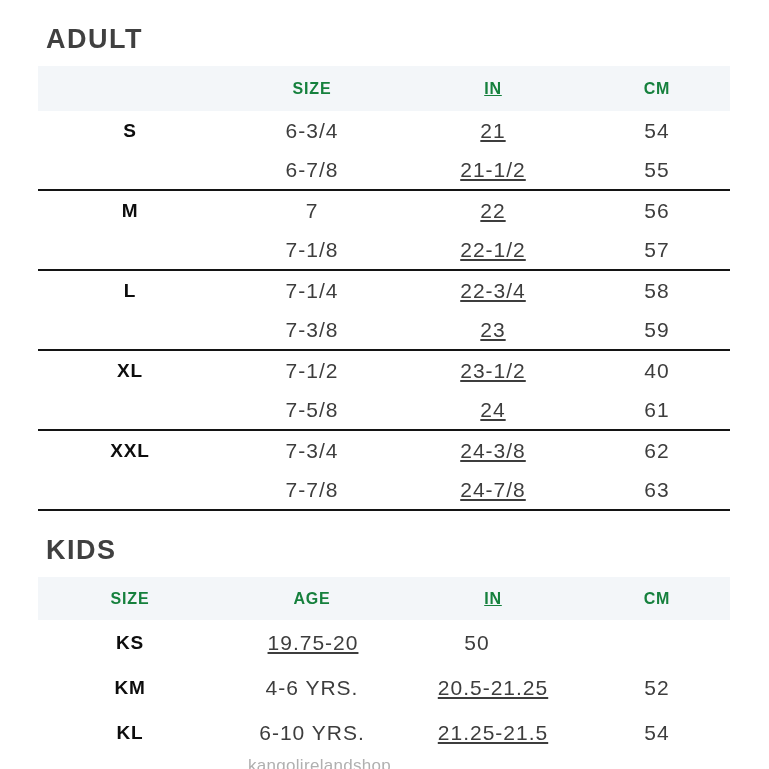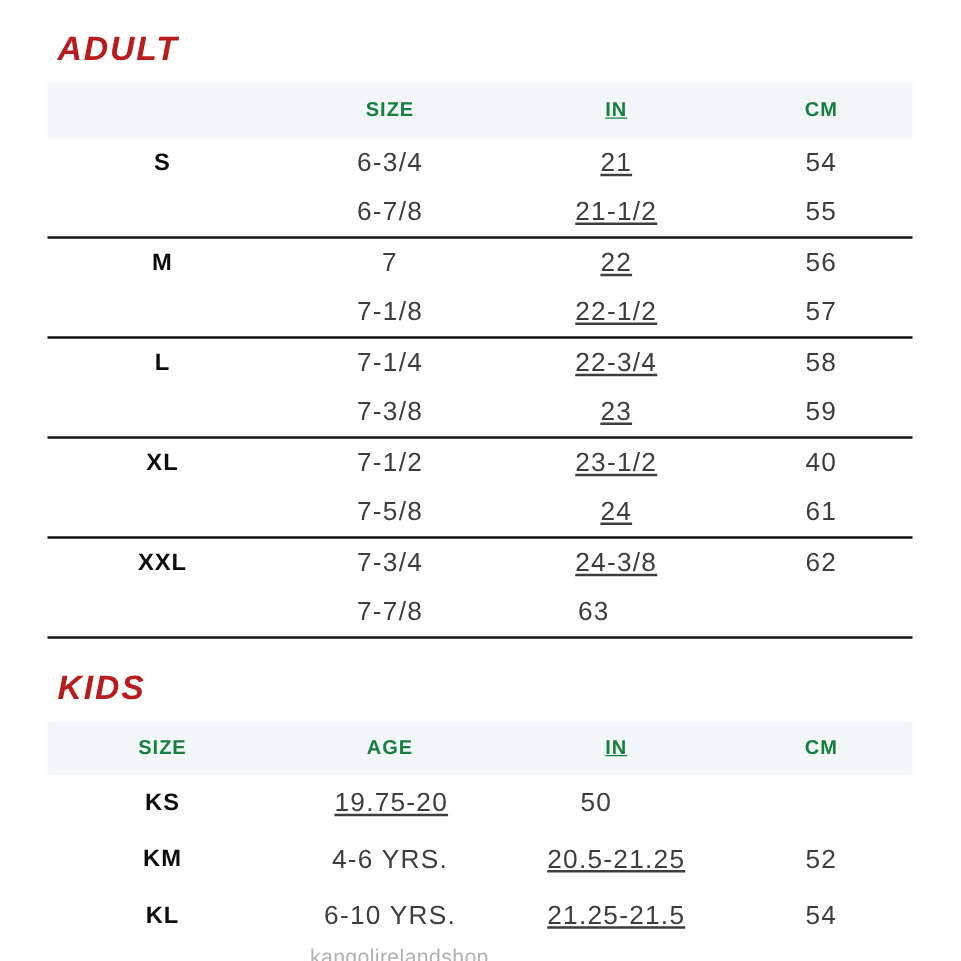--- a/index.html
+++ b/index.html
@@ -11,22 +11,21 @@
     font-family: "Liberation Sans", sans-serif;
     overflow: hidden;
   }
   .section-title {
     margin: 0;
     padding: 25px 0 0 46px;
     font-size: 27px;
     line-height: 28px;
     font-weight: 800;
     letter-spacing: 1.5px;
-    color: #b91c1c;
-    font-style: italic;
+    color: #404040;
   }
   .section-title.kids { }
   .table {
     margin-left: 38px;
     width: 692px;
     margin-top: 13px;
   }
   .row { display: flex; align-items: center; }
   .header-row { height: 45px; background: #f3f6f9; }
   .cell { text-align: center; box-sizing: border-box; }
@@ -150,20 +149,21 @@
     <div class="group">
       <div class="row">
         <div class="cell c1 label">XXL</div>
         <div class="cell c2 data">7-3/4</div>
         <div class="cell c3 data">24-3/8</div>
         <div class="cell c4 data">62</div>
       </div>
       <div class="row">
         <div class="cell c1 label"></div>
         <div class="cell c2 data">7-7/8</div>
+        <div class="cell c3 data">24-7/8</div>
         <div class="cell c4 data">63</div>
       </div>
     </div>
   </div>
 
   <h1 class="section-title kids">KIDS</h1>
 
   <div class="table kids-table">
     <div class="row header-row">
       <div class="cell c1 th">SIZE</div>

